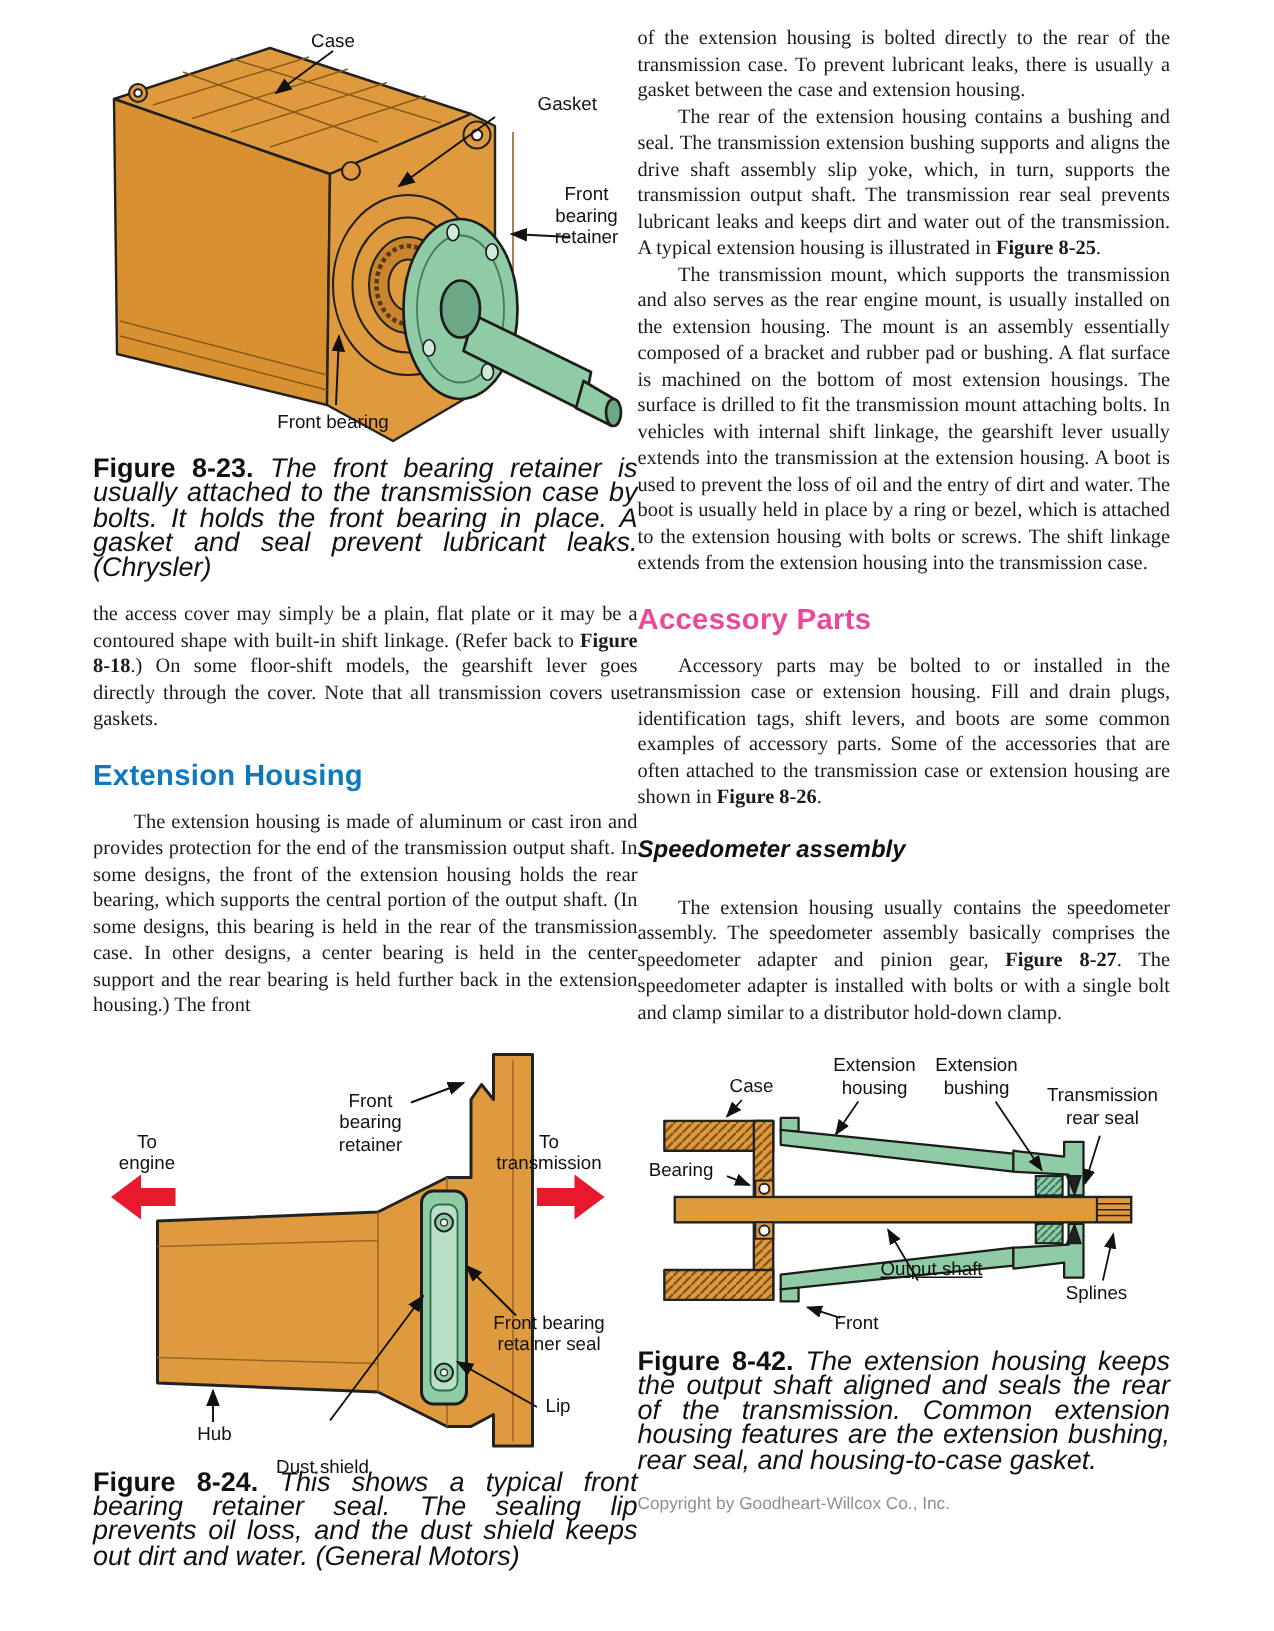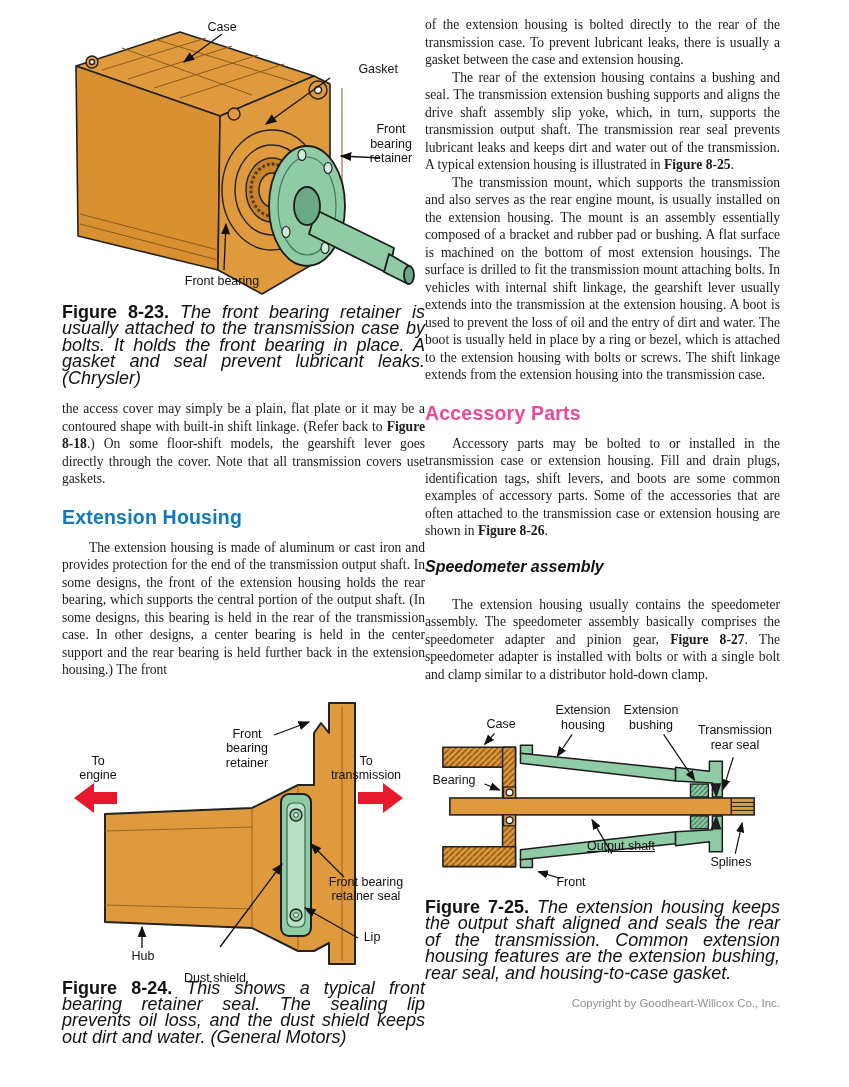--- a/index.html
+++ b/index.html
@@ -23,21 +23,21 @@
   .fig25{height:200px;margin:12px 0 4px;}
   .figure svg{position:absolute;left:0;top:0;}
   .fig-label{position:absolute;font-family:"Liberation Sans",sans-serif;font-size:12.5px;
              line-height:14.5px;color:#111;white-space:pre-line;text-align:center;}
   .caption{font-family:"Liberation Sans",sans-serif;font-size:18px;line-height:16.4px;
            text-align:justify;margin:4px 0 0;color:#111;}
   .caption .cap-label{font-weight:bold;font-style:normal;}
   .caption .cap-text{font-style:italic;}
   .gap14{height:14px;}
   .copyright{font-family:"Liberation Sans",sans-serif;font-size:11.5px;color:#8f8f8f;
-             text-align:right;margin-top:16px;}
+             margin-top:16px;}
 </style>
 </head>
 <body>
 
 <div class="page">
 
 
   <div class="columns">
 
     <div class="col-left">
@@ -235,19 +235,19 @@
         <div class="fig-label" style="left:181px;top:8px;width:90px;">Extension
 bushing</div>
         <div class="fig-label" style="left:264px;top:28px;width:92px;">Transmission
 rear seal</div>
         <div class="fig-label" style="left:2px;top:78px;width:54px;">Bearing</div>
         <div class="fig-label" style="left:146px;top:144px;width:100px;text-decoration:underline;">Output shaft</div>
         <div class="fig-label" style="left:116px;top:180px;width:60px;">Front</div>
         <div class="fig-label" style="left:275px;top:160px;width:62px;">Splines</div>
       </div>
 
-      <p class="caption"><span class="cap-label">Figure 7-25.</span><span class="cap-text"> The extension housing keeps the output shaft aligned and seals the rear of the transmission. Common extension housing features are the extension bushing, rear seal, and housing-to-case gasket.</span></p>
+      <p class="caption"><span class="cap-label">Figure 8-42.</span><span class="cap-text"> The extension housing keeps the output shaft aligned and seals the rear of the transmission. Common extension housing features are the extension bushing, rear seal, and housing-to-case gasket.</span></p>
 
       <div class="copyright">Copyright by Goodheart-Willcox Co., Inc.</div>
 
     </div>
   </div>
 </div>
 
 </body></html>

